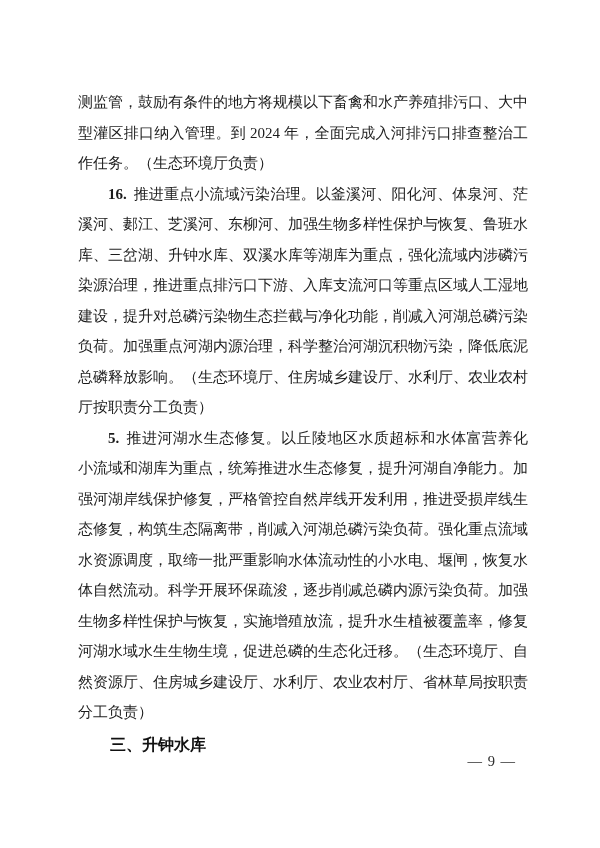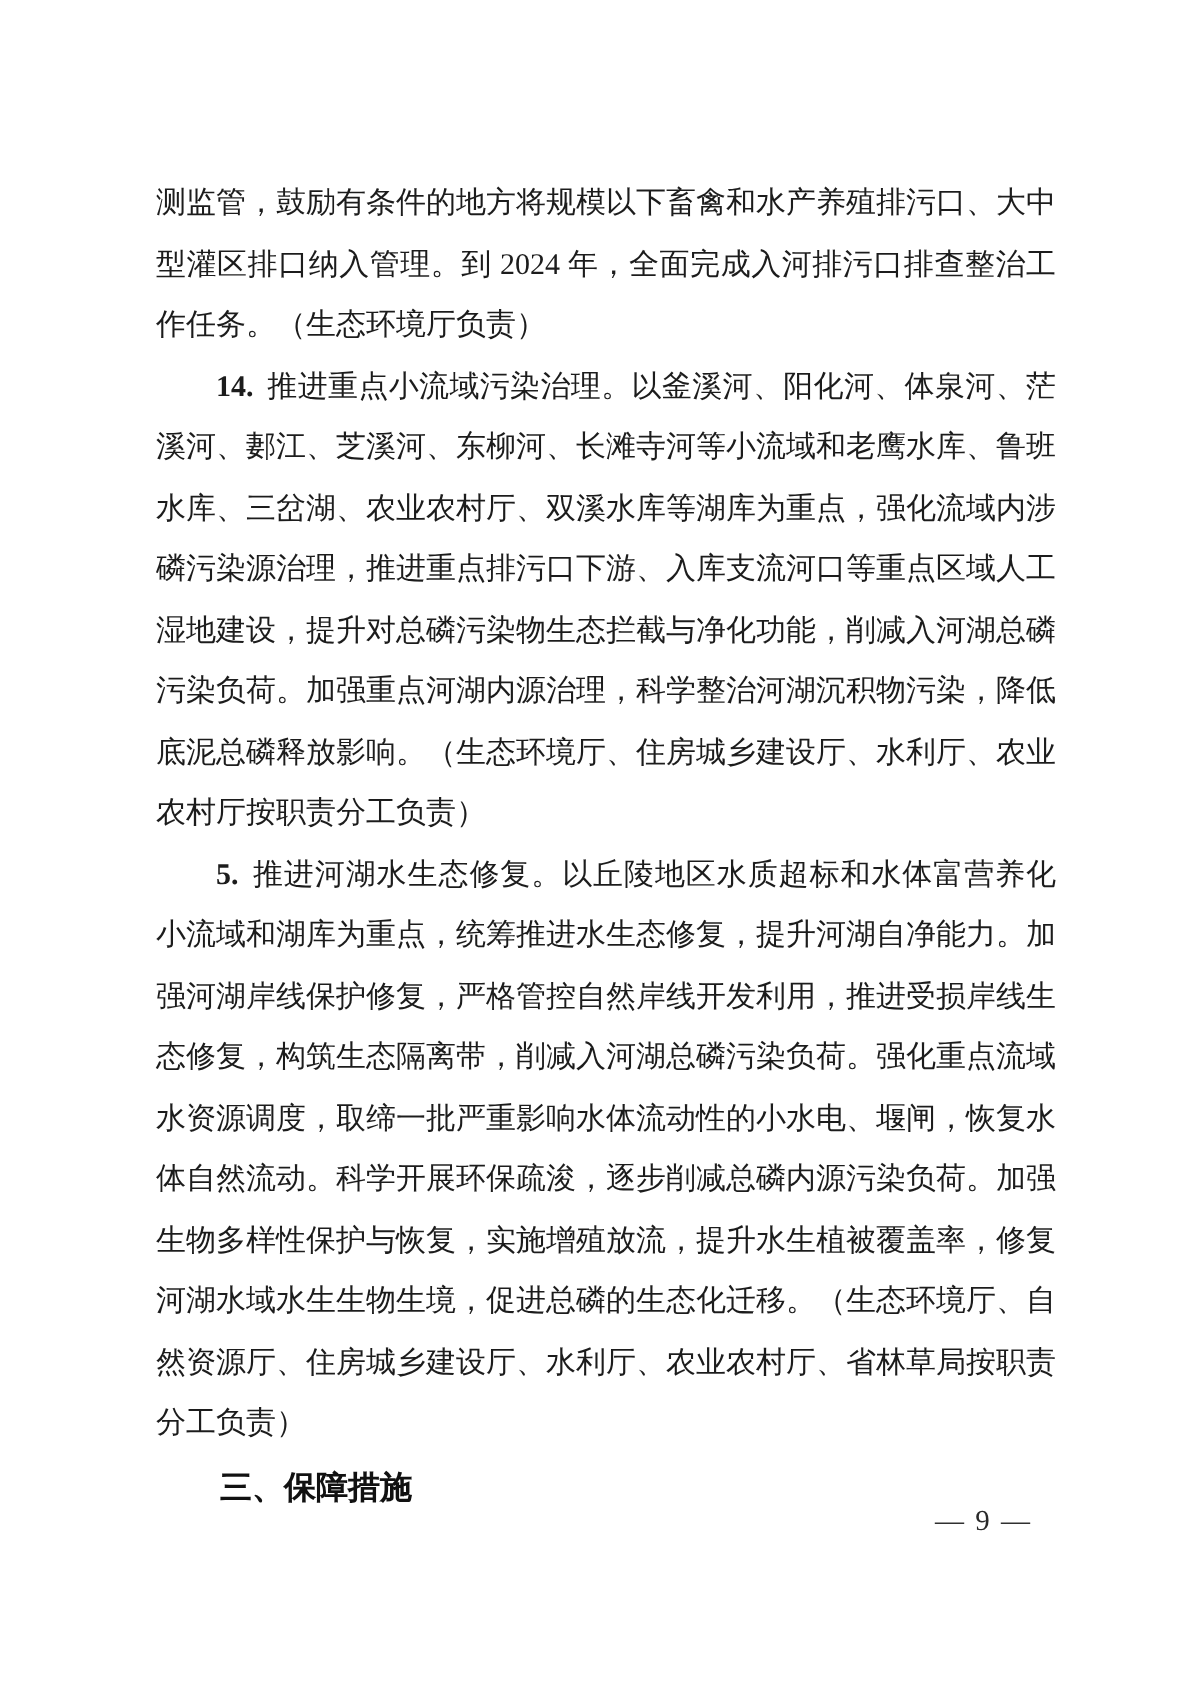--- a/index.html
+++ b/index.html
@@ -70,24 +70,24 @@
 <body>
 
 <div class="page">
   <div class="content">
 
     <p class="para no-indent">
       <span class="para-text">测监管，鼓励有条件的地方将规模以下畜禽和水产养殖排污口、大中型灌区排口纳入管理。到 2024 年，全面完成入河排污口排查整治工作任务。（生态环境厅负责）</span>
     </p>
 
     <p class="para indent">
-      <b class="para-num">14.</b><span class="para-text">推进重点小流域污染治理。以釜溪河、阳化河、体泉河、茫溪河、郪江、芝溪河、东柳河、长滩寺河等小流域和老鹰水库、鲁班水库、三岔湖、农业农村厅、双溪水库等湖库为重点，强化流域内涉磷污染源治理，推进重点排污口下游、入库支流河口等重点区域人工湿地建设，提升对总磷污染物生态拦截与净化功能，削减入河湖总磷污染负荷。加强重点河湖内源治理，科学整治河湖沉积物污染，降低底泥总磷释放影响。（生态环境厅、住房城乡建设厅、水利厅、农业农村厅按职责分工负责）</span>
+      <b class="para-num">16.</b><span class="para-text">推进重点小流域污染治理。以釜溪河、阳化河、体泉河、茫溪河、郪江、芝溪河、东柳河、加强生物多样性保护与恢复、鲁班水库、三岔湖、升钟水库、双溪水库等湖库为重点，强化流域内涉磷污染源治理，推进重点排污口下游、入库支流河口等重点区域人工湿地建设，提升对总磷污染物生态拦截与净化功能，削减入河湖总磷污染负荷。加强重点河湖内源治理，科学整治河湖沉积物污染，降低底泥总磷释放影响。（生态环境厅、住房城乡建设厅、水利厅、农业农村厅按职责分工负责）</span>
     </p>
 
     <p class="para indent">
       <b class="para-num">5.</b><span class="para-text">推进河湖水生态修复。以丘陵地区水质超标和水体富营养化小流域和湖库为重点，统筹推进水生态修复，提升河湖自净能力。加强河湖岸线保护修复，严格管控自然岸线开发利用，推进受损岸线生态修复，构筑生态隔离带，削减入河湖总磷污染负荷。强化重点流域水资源调度，取缔一批严重影响水体流动性的小水电、堰闸，恢复水体自然流动。科学开展环保疏浚，逐步削减总磷内源污染负荷。加强生物多样性保护与恢复，实施增殖放流，提升水生植被覆盖率，修复河湖水域水生生物生境，促进总磷的生态化迁移。（生态环境厅、自然资源厅、住房城乡建设厅、水利厅、农业农村厅、省林草局按职责分工负责）</span>
     </p>
 
-    <h2 class="section-heading">三、保障措施</h2>
+    <h2 class="section-heading">三、升钟水库</h2>
   </div>
 
   <div class="footer">— 9 —</div>
 </div>
 
 </body></html>

